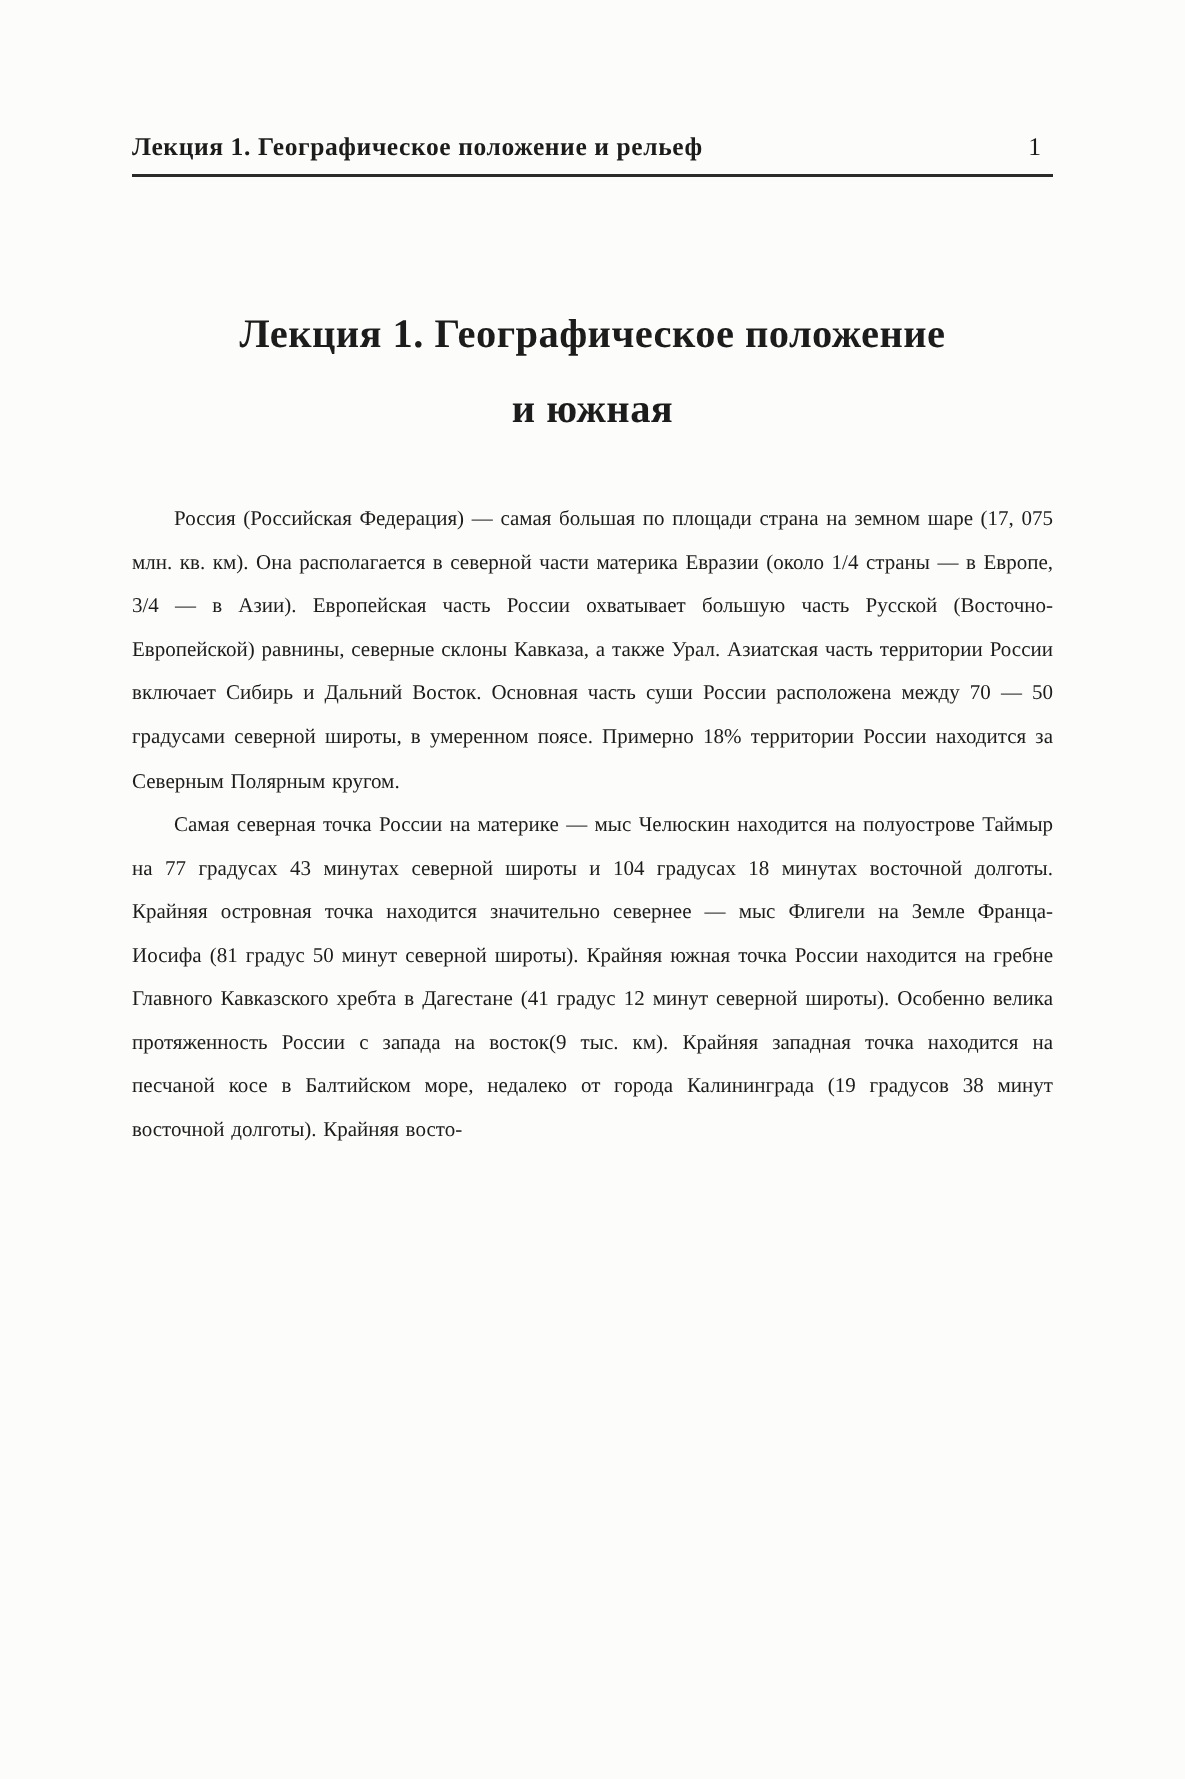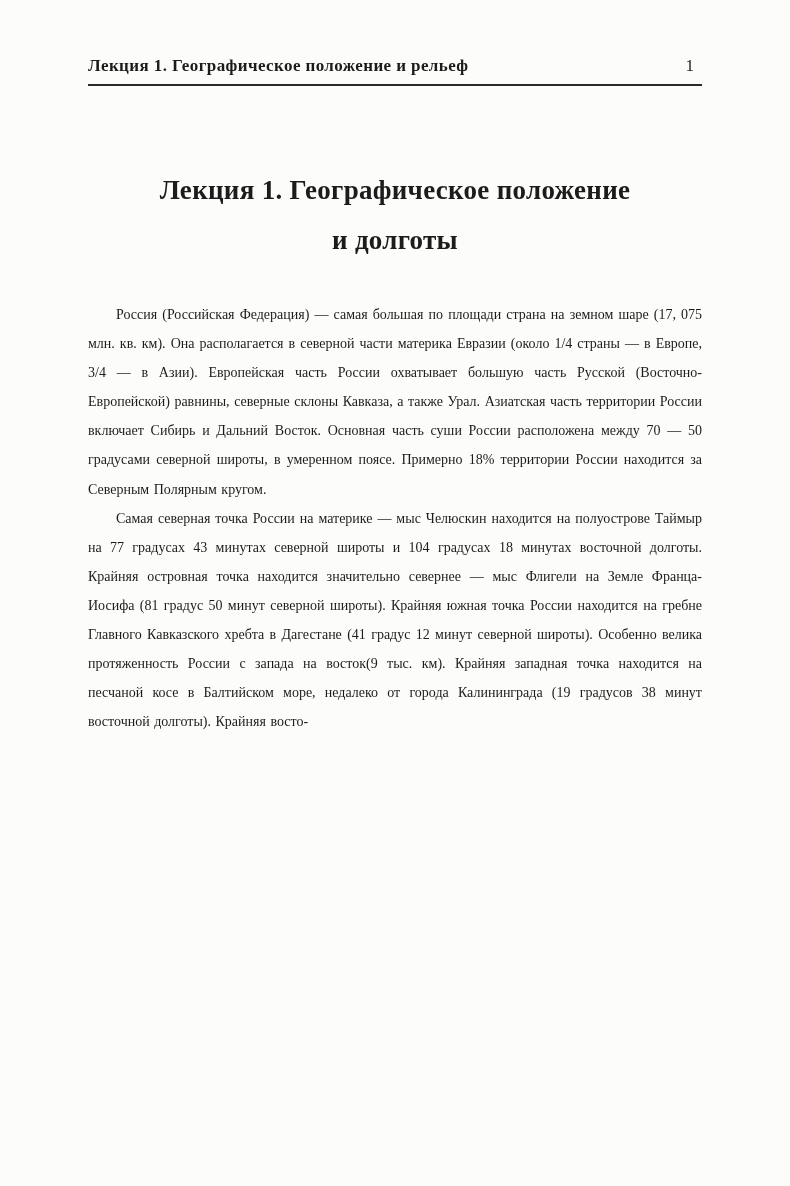--- a/index.html
+++ b/index.html
@@ -16,21 +16,21 @@
     color: #1c1c1c;
     font-family: "Liberation Serif", "DejaVu Serif", serif;
     overflow: hidden;
     box-sizing: border-box;
   }
   .running-header {
     display: flex;
     justify-content: space-between;
     align-items: baseline;
     margin: 0 88px 0 88px;
-    padding-top: 56px;
+    padding-top: 88px;
     padding-bottom: 8px;
     border-bottom: 2px solid #2a2a2a;
   }
   .running-header .rh-title {
     font-weight: bold;
     font-size: 17px;
     letter-spacing: 0.4px;
   }
   .running-header .rh-page {
     font-size: 17px;
@@ -69,21 +69,21 @@
 
 <div class="scan-page">
 
   <div class="running-header">
     <span class="rh-title">Лекция 1. Географическое положение и рельеф</span>
     <span class="rh-page">1</span>
   </div>
 
   <div class="chapter-title">
     <div>Лекция 1.  Географическое положение</div>
-    <div>и долготы</div>
+    <div>и южная</div>
   </div>
 
 
   <div class="body-text">
     <p>Россия (Российская Федерация) — самая большая по площади страна на земном шаре (17, 075 млн. кв. км). Она располагается в северной части материка Евразии (около 1/4 страны — в Европе, 3/4 — в Азии). Европейская часть России охватывает большую часть Русской (Восточно-Европейской) равнины, северные склоны Кавказа, а также Урал. Азиатская часть территории России включает Сибирь и Дальний Восток. Основная часть суши России расположена между 70 — 50 градусами северной широты, в умеренном поясе. Примерно 18% территории России находится за Северным Полярным кругом.</p>
     <p>Самая северная точка России на материке — мыс Челюскин находится на полуострове Таймыр на 77 градусах 43 минутах северной широты и 104 градусах 18 минутах восточной долготы. Крайняя островная точка находится значительно севернее — мыс Флигели на Земле Франца-Иосифа (81 градус 50 минут северной широты). Крайняя южная точка России находится на гребне Главного Кавказского хребта в Дагестане (41 градус 12 минут северной широты). Особенно велика протяженность России с запада на восток(9 тыс. км). Крайняя западная точка находится на песчаной косе в Балтийском море, недалеко от города Калининграда (19 градусов 38 минут восточной долготы). Крайняя восто-</p>
   </div>
 
 </div>
 

